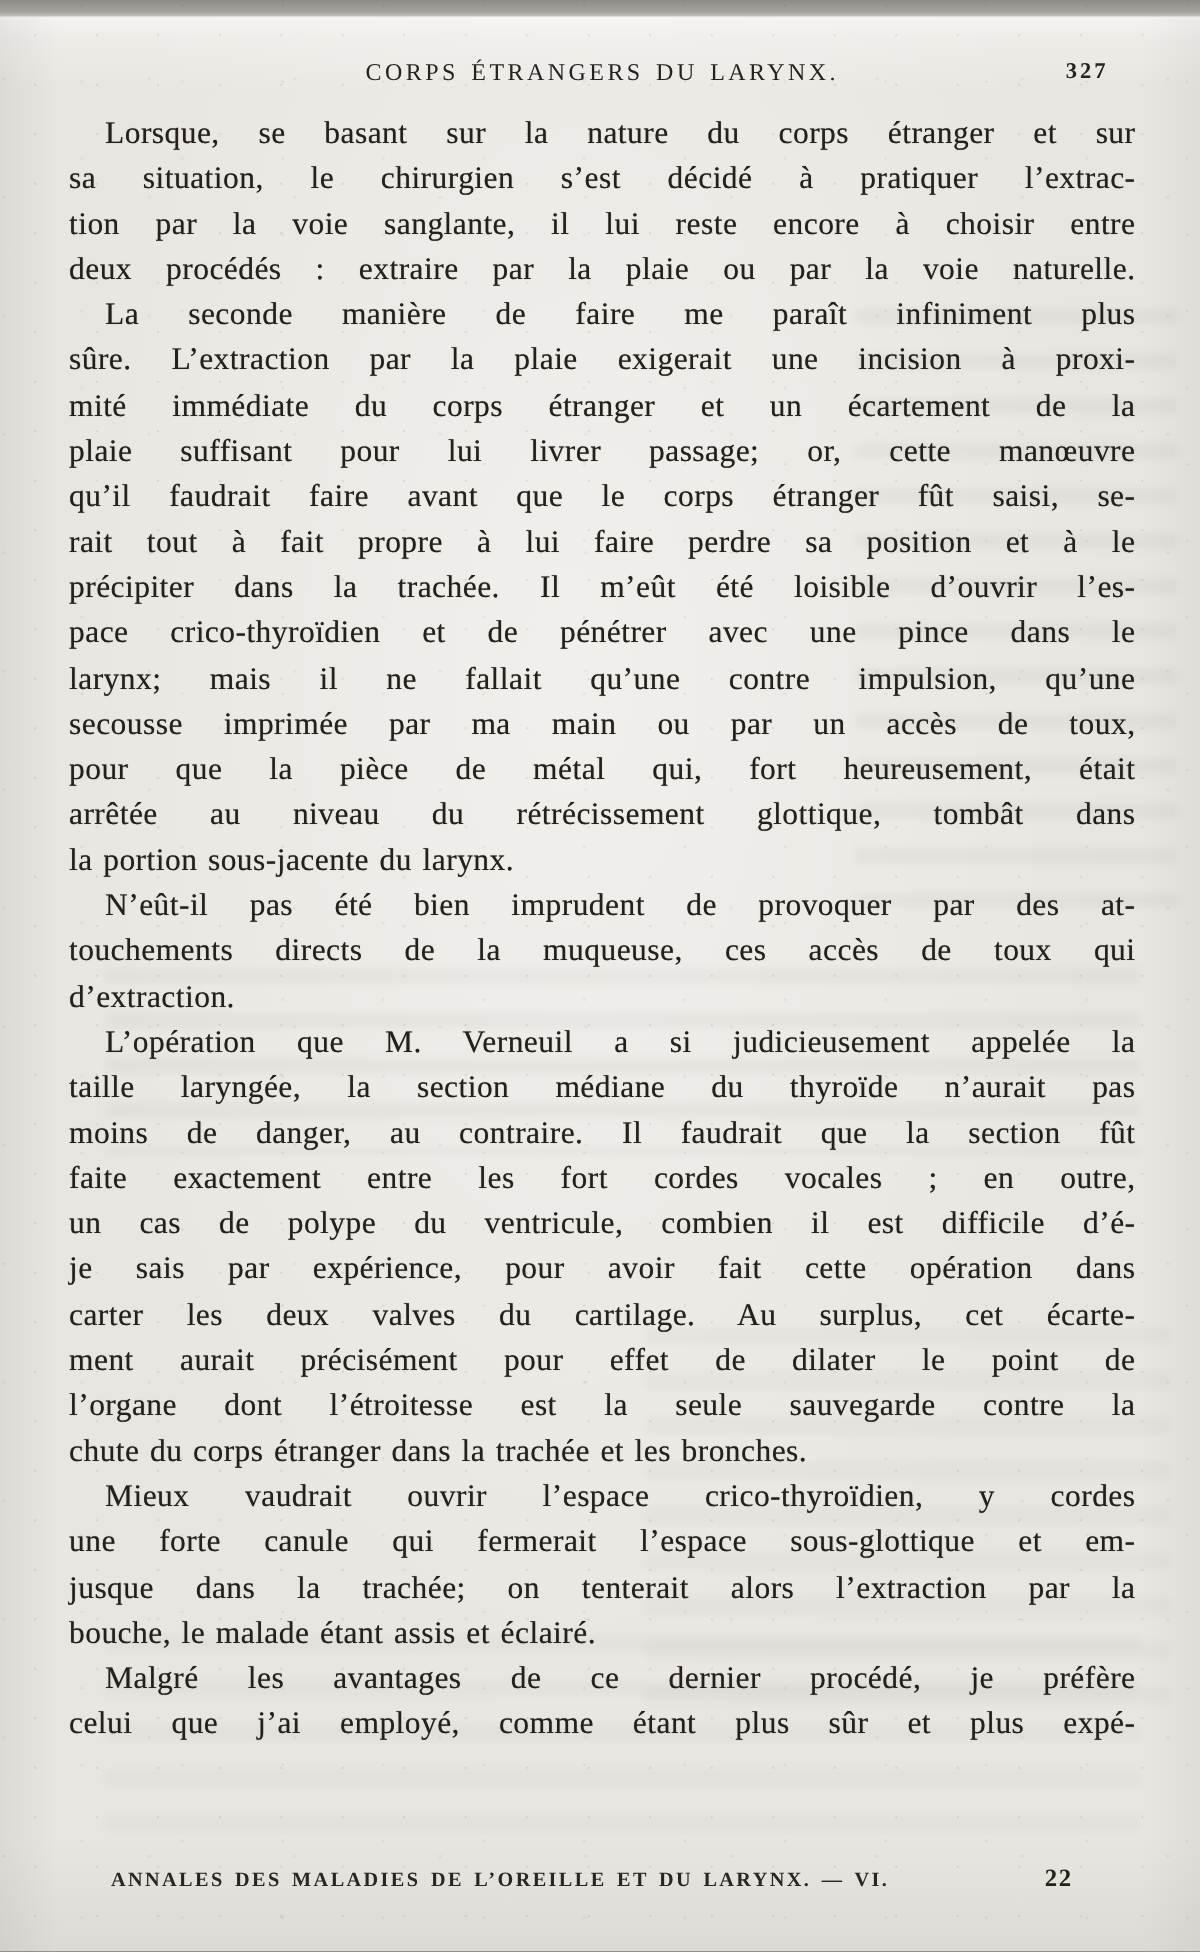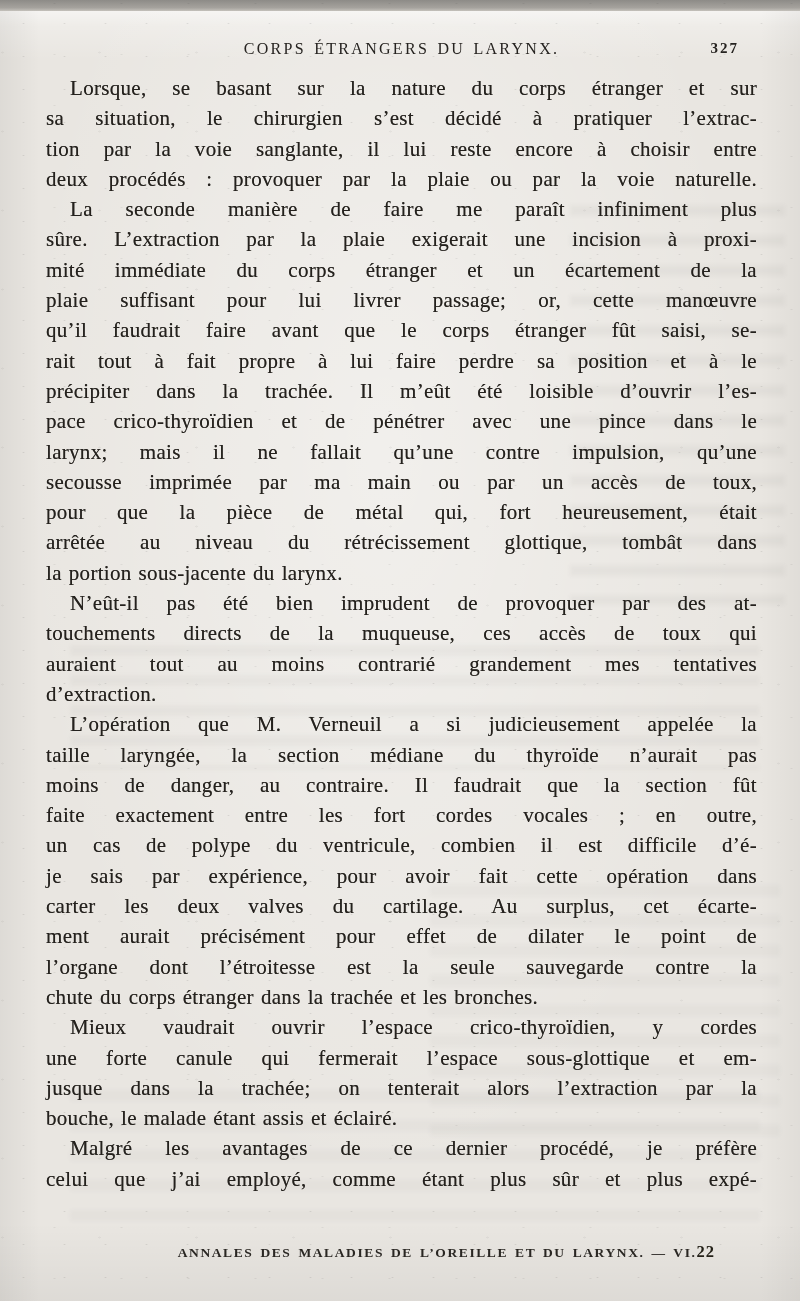--- a/index.html
+++ b/index.html
@@ -90,21 +90,21 @@
     text-shadow: 0 0 0.5px rgba(30,27,23,0.55);
   }
   .text-line.indent { text-indent: 24px; }
   .text-line.last-short { text-align-last: left; }
 
   .page-footer {
     position: absolute;
     top: 1242px; left: 46px; width: 711px;
     display: flex;
     align-items: baseline;
-    justify-content: flex-end;
+    justify-content: space-between;
     padding: 0;
   }
   .journal-title {
     margin-left: 28px;
     font-size: 13.5px;
     font-weight: 600;
     letter-spacing: 1.6px;
     word-spacing: 2px;
     white-space: nowrap;
     color: #2a2723;
@@ -132,41 +132,40 @@
   <div class="page-header">
     <div class="running-title">CORPS ÉTRANGERS DU LARYNX.</div>
     <div class="page-number">327</div>
   </div>
 
   <div class="text-body" id="text-body">
       <div class="paragraph">
         <div class="text-line indent">Lorsque, se basant sur la nature du corps étranger et sur</div>
         <div class="text-line">sa situation, le chirurgien s’est décidé à pratiquer l’extrac-</div>
         <div class="text-line">tion par la voie sanglante, il lui reste encore à choisir entre</div>
-        <div class="text-line">deux procédés : provoquer par la plaie ou par la voie naturelle.</div>
+        <div class="text-line">deux procédés : extraire par la plaie ou par la voie naturelle.</div>
       </div>
       <div class="paragraph">
         <div class="text-line indent">La seconde manière de faire me paraît infiniment plus</div>
         <div class="text-line">sûre. L’extraction par la plaie exigerait une incision à proxi-</div>
         <div class="text-line">mité immédiate du corps étranger et un écartement de la</div>
         <div class="text-line">plaie suffisant pour lui livrer passage; or, cette manœuvre</div>
         <div class="text-line">qu’il faudrait faire avant que le corps étranger fût saisi, se-</div>
         <div class="text-line">rait tout à fait propre à lui faire perdre sa position et à le</div>
         <div class="text-line">précipiter dans la trachée. Il m’eût été loisible d’ouvrir l’es-</div>
         <div class="text-line">pace crico-thyroïdien et de pénétrer avec une pince dans le</div>
         <div class="text-line">larynx; mais il ne fallait qu’une contre impulsion, qu’une</div>
         <div class="text-line">secousse imprimée par ma main ou par un accès de toux,</div>
         <div class="text-line">pour que la pièce de métal qui, fort heureusement, était</div>
         <div class="text-line">arrêtée au niveau du rétrécissement glottique, tombât dans</div>
         <div class="text-line last-short">la portion sous-jacente du larynx.</div>
       </div>
       <div class="paragraph">
         <div class="text-line indent">N’eût-il pas été bien imprudent de provoquer par des at-</div>
         <div class="text-line">touchements directs de la muqueuse, ces accès de toux qui</div>
-        <div class="text-line">auraient tout au moins contrarié grandement mes tentatives</div>
         <div class="text-line last-short">d’extraction.</div>
       </div>
       <div class="paragraph">
         <div class="text-line indent">L’opération que M. Verneuil a si judicieusement appelée la</div>
         <div class="text-line">taille laryngée, la section médiane du thyroïde n’aurait pas</div>
         <div class="text-line">moins de danger, au contraire. Il faudrait que la section fût</div>
         <div class="text-line">faite exactement entre les fort cordes vocales ; en outre,</div>
         <div class="text-line">un cas de polype du ventricule, combien il est difficile d’é-</div>
         <div class="text-line">je sais par expérience, pour avoir fait cette opération dans</div>
         <div class="text-line">carter les deux valves du cartilage. Au surplus, cet écarte-</div>

